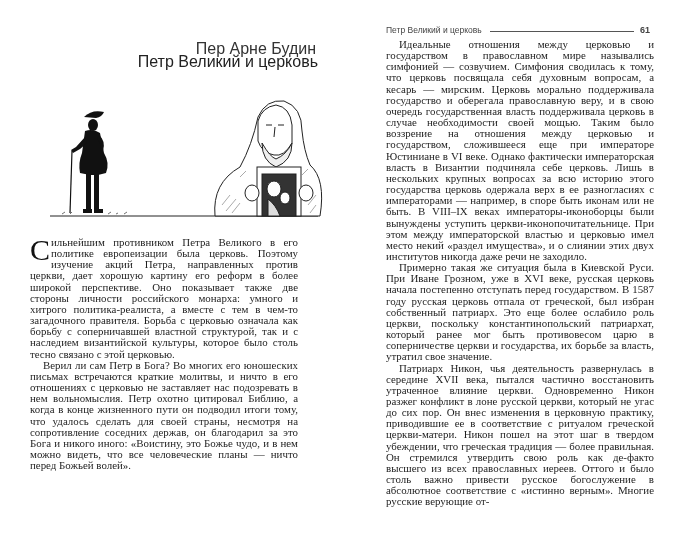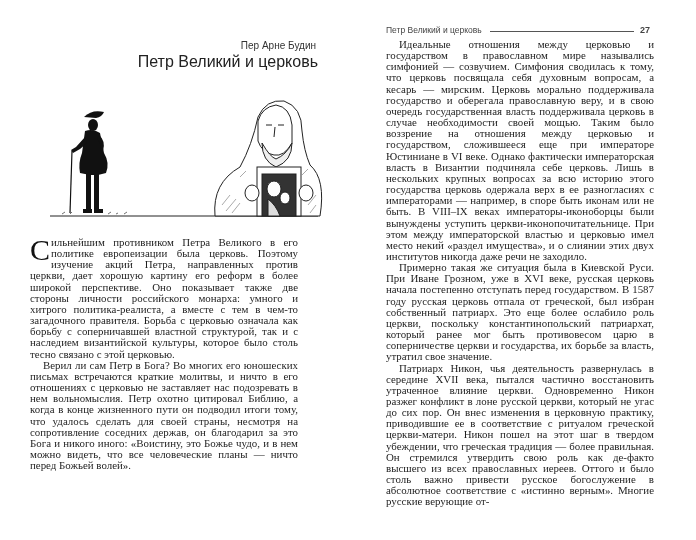--- a/index.html
+++ b/index.html
@@ -7,21 +7,21 @@
       width: 696px; height: 540px; position: relative; overflow: hidden;
       font-family: "Liberation Serif", "DejaVu Serif", serif;
       color: #1e1e1e;
     }
     .page { position: absolute; top: 0; height: 540px; }
     .page-left { left: 0; width: 348px; }
 
     .author {
       position: absolute; left: 0; top: 40px; width: 316px; text-align: right;
       font-family: "Liberation Sans", "DejaVu Sans", sans-serif;
-      font-size: 10px; color: #333;
+      font-size: 16px; color: #333;
     }
     .chapter-title {
       position: absolute; left: 0; top: 53px; width: 318px; text-align: right;
       font-family: "Liberation Sans", "DejaVu Sans", sans-serif;
       font-size: 16px; color: #222;
     }
     .illustration { position: absolute; left: 40px; top: 95px; width: 290px; height: 125px; }
 
     .col {
       position: absolute;
@@ -94,20 +94,20 @@
 
   <div class="col col-left">
     <p class="noindent"><span class="dropcap">С</span><span>ильнейшим противником Петра Великого в его политике европеизации была церковь. Поэтому изучение акций Петра, направленных против церкви, дает хорошую картину его реформ в более широкой перспективе. Оно показывает также две стороны личности российского монарха: умного и хитрого политика-реалиста, а вместе с тем в чем-то загадочного правителя. Борьба с церковью означала как борьбу с соперничавшей властной структурой, так и с наследием византийской культуры, которое было столь тесно связано с этой церковью.</span></p>
     <p>Верил ли сам Петр в Бога? Во многих его юношеских письмах встречаются краткие молитвы, и ничто в его отношениях с церковью не заставляет нас подозревать в нем вольномыслия. Петр охотно цитировал Библию, а когда в конце жизненного пути он подводил итоги тому, что удалось сделать для своей страны, несмотря на сопротивление соседних держав, он благодарил за это Бога и никого иного: «Воистину, это Божье чудо, и в нем можно видеть, что все человеческие планы — ничто перед Божьей волей».</p>
   </div>
 </div>
 
 <div class="running-head">
   <span class="rh-title">Петр Великий и церковь</span>
   <span class="rh-rule"></span>
-  <span class="rh-num">27</span>
+  <span class="rh-num">61</span>
 </div>
 
 <div class="col col-right">
   <p>Идеальные отношения между церковью и государством в православном мире назывались симфонией — созвучием. Симфония сводилась к тому, что церковь посвящала себя духовным вопросам, а кесарь — мирским. Церковь морально поддерживала государство и оберегала православную веру, и в свою очередь государственная власть поддерживала церковь в случае необходимости своей мощью. Таким было воззрение на отношения между церковью и государством, сложившееся еще при императоре Юстиниане в VI веке. Однако фактически императорская власть в Византии подчиняла себе церковь. Лишь в нескольких крупных вопросах за всю историю этого государства церковь одержала верх в ее разногласиях с императорами — например, в споре быть иконам или не быть. В VIII–IX веках императоры-иконоборцы были вынуждены уступить церкви-иконопочитательнице. При этом между императорской властью и церковью имел место некий «раздел имущества», и о слиянии этих двух институтов никогда даже речи не заходило.</p>
   <p>Примерно такая же ситуация была в Киевской Руси. При Иване Грозном, уже в XVI веке, русская церковь начала постепенно отступать перед государством. В 1587 году русская церковь отпала от греческой, был избран собственный патриарх. Это еще более ослабило роль церкви, поскольку константинопольский патриархат, который ранее мог быть противовесом царю в соперничестве церкви и государства, их борьбе за власть, утратил свое значение.</p>
   <p>Патриарх Никон, чья деятельность развернулась в середине XVII века, пытался частично восстановить утраченное влияние церкви. Одновременно Никон разжег конфликт в лоне русской церкви, который не угас до сих пор. Он внес изменения в церковную практику, приводившие ее в соответствие с ритуалом греческой церкви-матери. Никон пошел на этот шаг в твердом убеждении, что греческая традиция — более правильная. Он стремился утвердить свою роль как де-факто высшего из всех православных иереев. Оттого и было столь важно привести русское богослужение в абсолютное соответствие с «истинно верным». Многие русские верующие от-</p>
 </div>
 
 </body></html>

